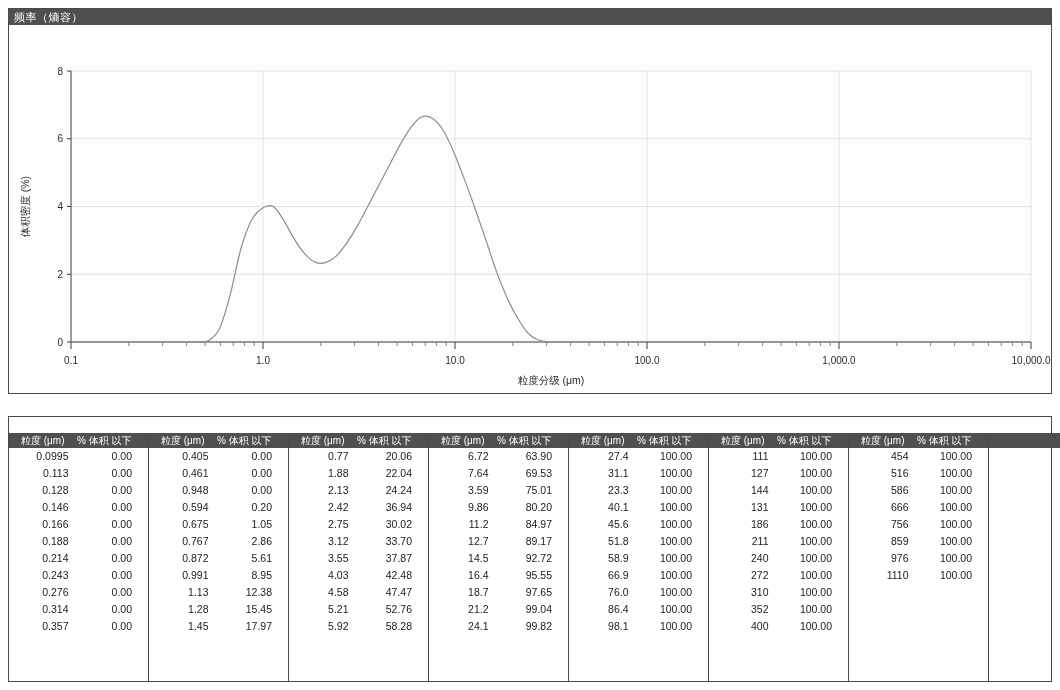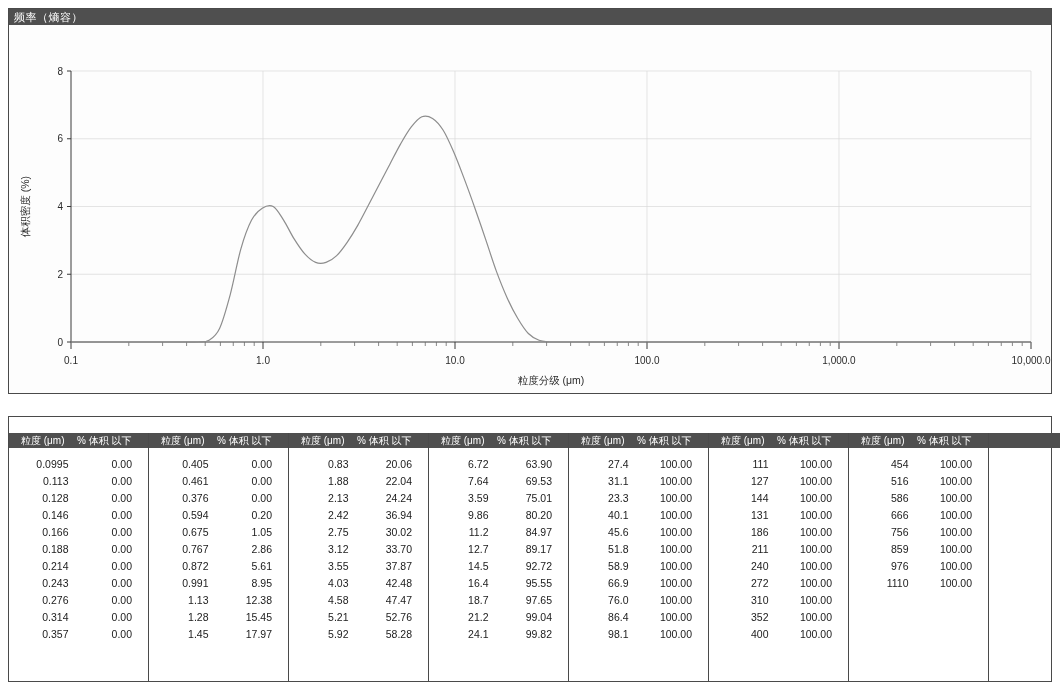--- a/index.html
+++ b/index.html
@@ -108,21 +108,21 @@
   .group-head .col-size {
     width: 62px;
     padding-left: 4px;
     box-sizing: border-box;
   }
   .group-head .col-pct {
     width: 78px;
     box-sizing: border-box;
     padding-left: 2px;
   }
-  .group-rows { padding-top: 8px; }
+  .group-rows { padding-top: 0; }
   .rrow {
     display: flex;
     height: 17px;
     line-height: 17px;
     font-size: 10.5px;
     color: #1a1a1a;
   }
   .rrow .c-size {
     width: 66px;
     text-align: right;
@@ -293,21 +293,21 @@
           <div class="group-rows">
             <div class="rrow">
               <div class="c-size">0.405</div>
               <div class="c-pct">0.00</div>
             </div>
             <div class="rrow">
               <div class="c-size">0.461</div>
               <div class="c-pct">0.00</div>
             </div>
             <div class="rrow">
-              <div class="c-size">0.376</div>
+              <div class="c-size">0.948</div>
               <div class="c-pct">0.00</div>
             </div>
             <div class="rrow">
               <div class="c-size">0.594</div>
               <div class="c-pct">0.20</div>
             </div>
             <div class="rrow">
               <div class="c-size">0.675</div>
               <div class="c-pct">1.05</div>
             </div>
@@ -337,21 +337,21 @@
             </div>
           </div>
         </div>
         <div class="result-group">
           <div class="group-head">
             <div class="col-size">粒度 (μm)</div>
             <div class="col-pct">% 体积 以下</div>
           </div>
           <div class="group-rows">
             <div class="rrow">
-              <div class="c-size">0.83</div>
+              <div class="c-size">0.77</div>
               <div class="c-pct">20.06</div>
             </div>
             <div class="rrow">
               <div class="c-size">1.88</div>
               <div class="c-pct">22.04</div>
             </div>
             <div class="rrow">
               <div class="c-size">2.13</div>
               <div class="c-pct">24.24</div>
             </div>

